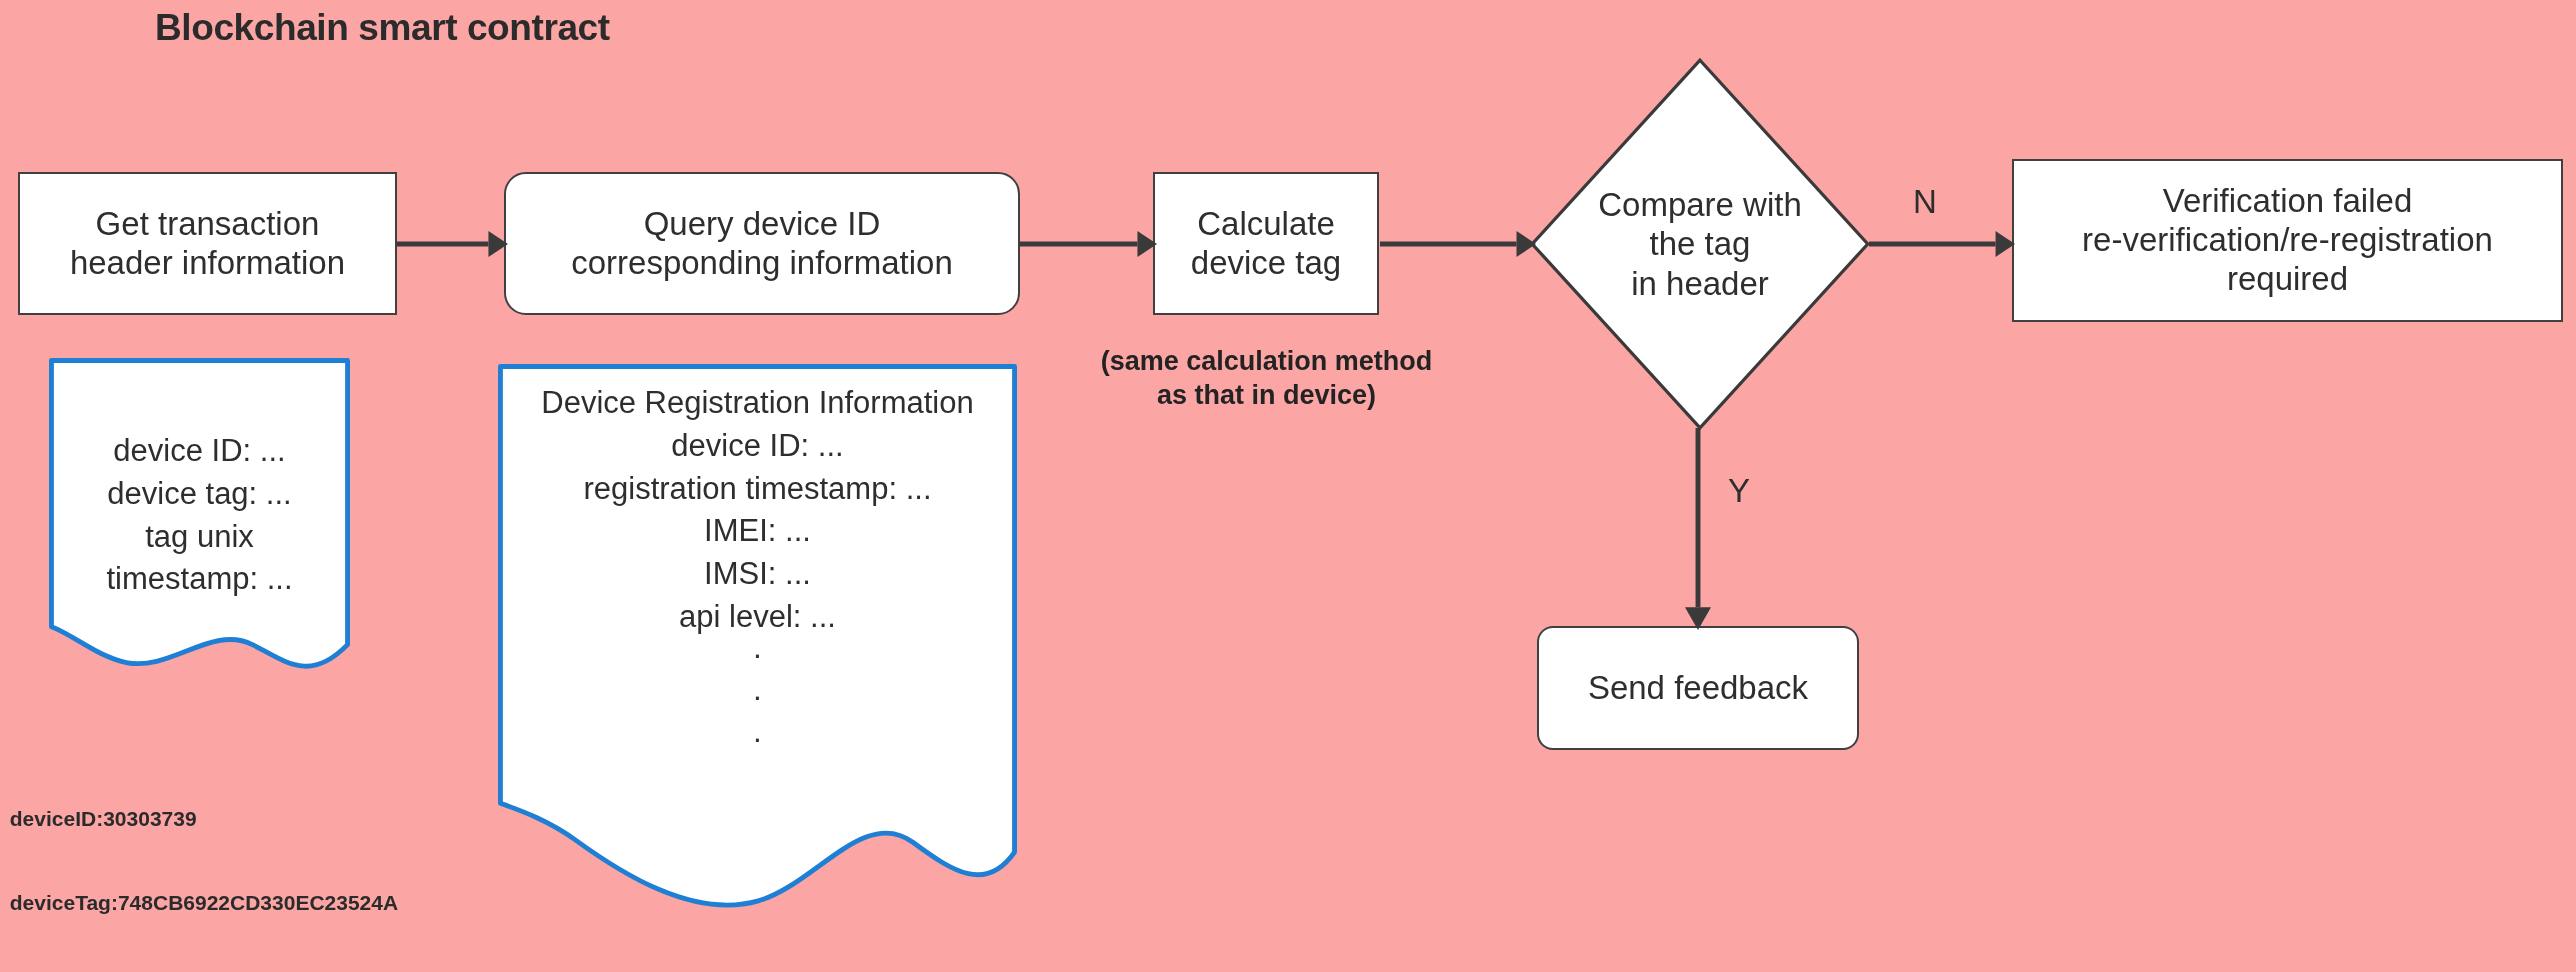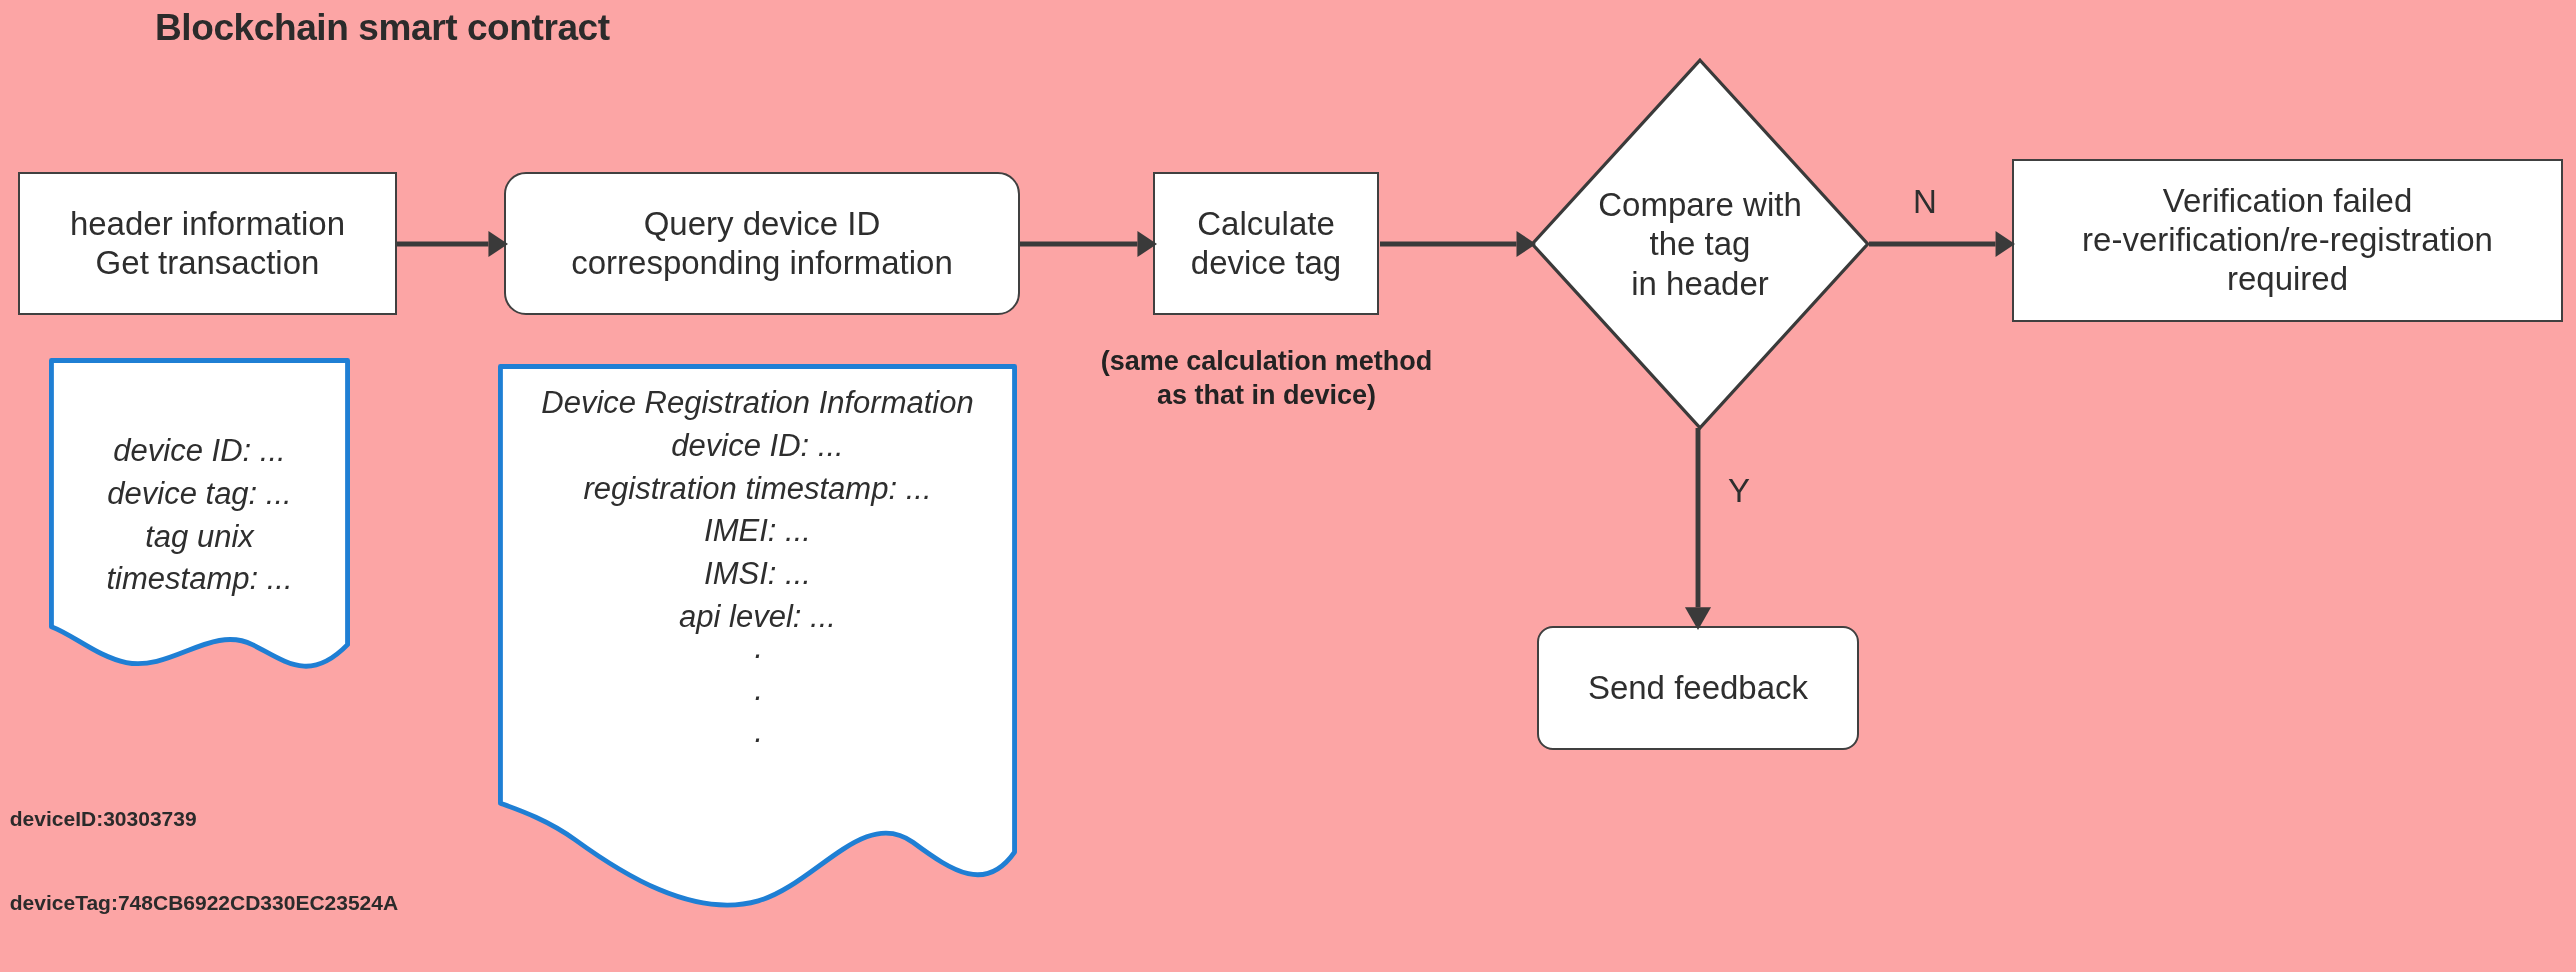--- a/index.html
+++ b/index.html
@@ -93,21 +93,21 @@
     top:345px;
     width:389px;
     text-align:center;
     font-size:27px;
     font-weight:bold;
     line-height:1.25;
     color:#232323;
   }
 
   
-  .docshape{ position:absolute;font-style:italic; }
+  .docshape{ position:absolute; }
   .docshape svg{ display:block; width:100%; height:100%; }
   .docshape .doctext{
     position:absolute;
     left:0;
     width:100%;
     text-align:center;
     font-size:31px;
     line-height:1.38;
     color:#2e2e2e;
     pointer-events:none;
@@ -141,22 +141,22 @@
 </style>
 </head>
 <body>
 
 <div id="canvas">
 
   <div class="title">Blockchain smart contract</div>
 
   <div class="proc" id="box-get">
     <div class="lines">
+      <div>Get transaction</div>
       <div>header information</div>
-      <div>Get transaction</div>
     </div>
   </div>
 
   <div class="proc" id="box-query">
     <div class="lines">
       <div>Query device ID</div>
       <div>corresponding information</div>
     </div>
   </div>
 

